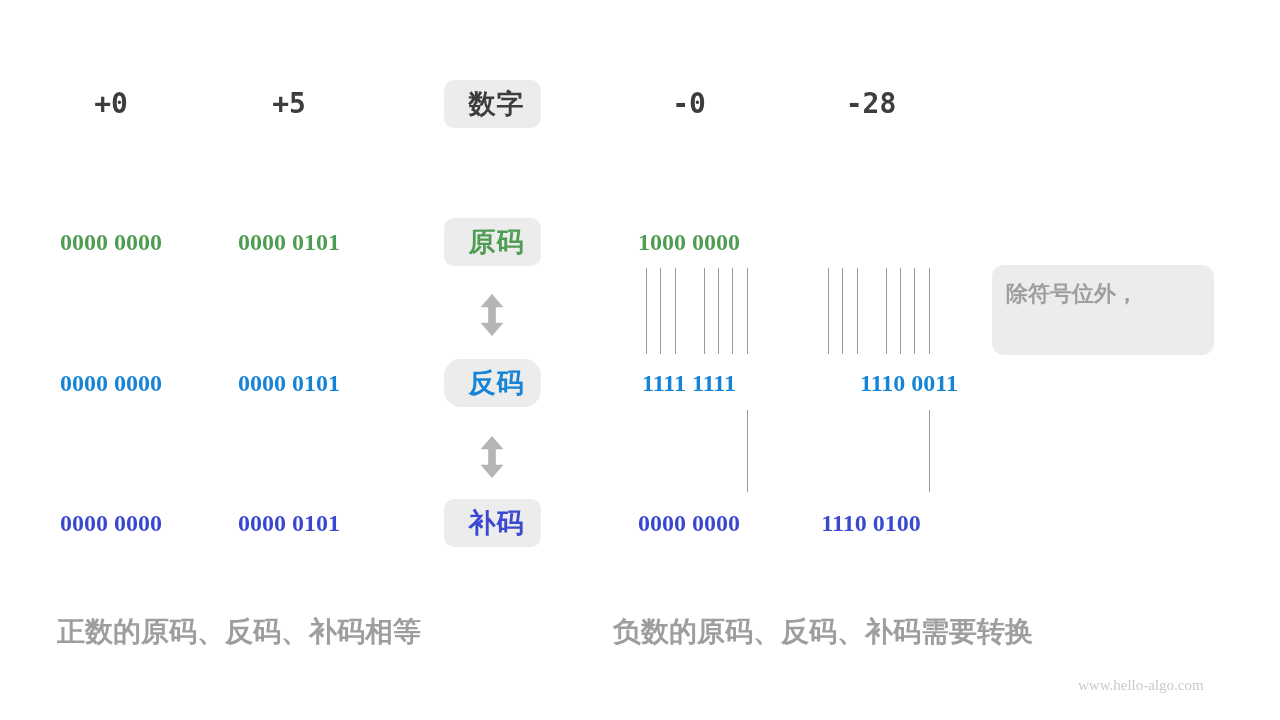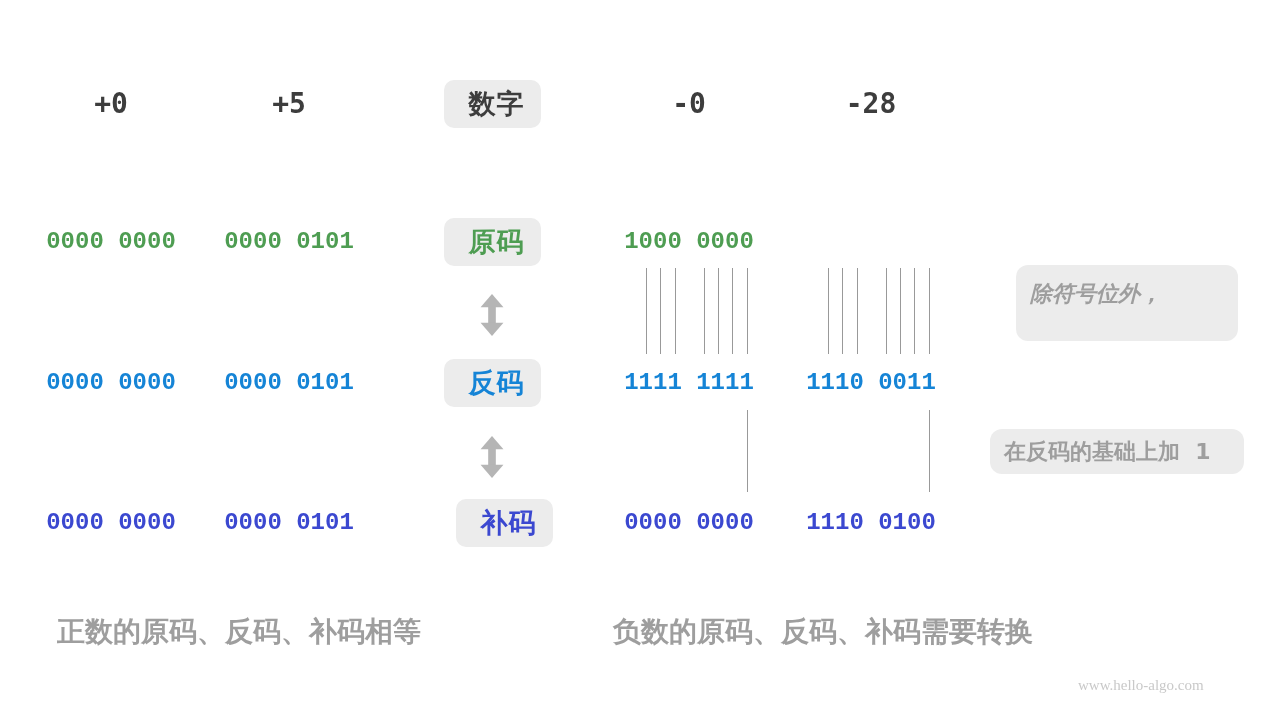--- a/index.html
+++ b/index.html
@@ -6,42 +6,42 @@
     --dark:#3d3d3d; --green:#4e9d52; --blue:#1584d6; --indigo:#3b48d0;
     --gray-text:#9e9e9e; --box-bg:#ececec; --arrow:#b5b5b5; --line:#999999; --watermark:#c9c9c9;
   }
   *{margin:0;padding:0;box-sizing:border-box;}
   body{background:#ffffff;font-family:"DejaVu Sans",sans-serif;}
   .canvas{position:relative;width:1280px;height:720px;background:#ffffff;overflow:hidden;}
 
   .num{position:absolute;width:200px;height:32px;line-height:32px;text-align:center;
        font-family:"DejaVu Sans Mono",monospace;font-weight:bold;font-size:28px;color:var(--dark);}
   .bin{position:absolute;width:200px;height:28px;line-height:28px;text-align:center;
-       font-family:Liberation Mono, monospace;font-weight:bold;font-size:24px;}
+       font-family:Liberation Serif, serif;font-weight:bold;font-size:24px;}
   .bin.green{color:var(--green);}
   .bin.blue{color:var(--blue);}
   .bin.indigo{color:var(--indigo);}
 
   .label-box{position:absolute;left:444px;width:97px;height:48px;border-radius:10px;
        background:var(--box-bg);text-align:center;line-height:48px;
        font-size:27px;font-weight:bold;letter-spacing:1px;padding-left:8px;}
   .label-box.dark{color:var(--dark);}
   .label-box.green{color:var(--green);}
-  .label-box.blue{color:var(--blue);}
-  .label-box.indigo{color:var(--indigo);margin-left:12px;}
+  .label-box.blue{color:var(--blue);border-radius:17px;}
+  .label-box.indigo{color:var(--indigo);}
 
   .vline{position:absolute;width:1px;background:var(--line);}
   .tick{top:268px;height:86px;}
   .single{top:410px;height:82px;}
 
   .arrow{position:absolute;left:478px;width:28px;height:42px;}
 
   .note{position:absolute;background:var(--box-bg);border-radius:12px;color:var(--gray-text);
         font-weight:bold;font-size:22px;white-space:pre;}
-  .note1{left:1016px;top:265px;width:222px;height:76px;padding:12px 0 0 14px;line-height:34px;font-style:italic;}
+  .note1{left:992px;top:265px;width:222px;height:90px;padding:12px 0 0 14px;line-height:34px;}
   .note2{left:990px;top:429px;width:254px;height:45px;line-height:45px;padding-left:14px;}
 
   .caption{position:absolute;top:615px;height:34px;line-height:34px;font-size:28px;
            font-weight:bold;color:var(--gray-text);}
   .caption.left{left:57px;}
   .caption.right{left:613px;}
 
   .watermark{position:absolute;left:1078px;top:677px;font-family:Liberation Serif, serif;
              font-size:15px;color:var(--watermark);}
 </style>
@@ -84,33 +84,32 @@
   </svg>
   <svg class="arrow" style="top:436px" viewBox="0 0 28 44">
     <polygon points="14,0 26,14 2,14" fill="#b5b5b5"></polygon>
     <rect x="10" y="13" width="8" height="18" fill="#b5b5b5"></rect>
     <polygon points="14,44 26,30 2,30" fill="#b5b5b5"></polygon>
   </svg>
 
   <div class="bin blue" style="left:11px;top:369px">0000 0000</div>
   <div class="bin blue" style="left:189px;top:369px">0000 0101</div>
   <div class="bin blue" style="left:589px;top:369px">1111 1111</div>
-  <div class="bin blue" style="left:771px;top:369px">1110 0011</div>
+  <div class="bin blue" style="left:809px;top:369px">1110 0011</div>
   <div class="label-box blue" style="top:359px">反码</div>
 
   <div class="vline single" style="left:747px"></div>
   <div class="vline single" style="left:929px"></div>
 
   <div class="bin indigo" style="left:11px;top:509px">0000 0000</div>
   <div class="bin indigo" style="left:189px;top:509px">0000 0101</div>
   <div class="bin indigo" style="left:589px;top:509px">0000 0000</div>
   <div class="bin indigo" style="left:771px;top:509px">1110 0100</div>
   <div class="label-box indigo" style="top:499px">补码</div>
 
   <div class="note note1"><span>除符号位外，</span><br>
     </div>
-  <div class="note note2">在反码的基础上加  1</div>
 
   <div class="caption right">负数的原码、反码、补码需要转换</div>
   <div class="caption left">正数的原码、反码、补码相等</div>
 
   <div class="watermark">www.hello-algo.com</div>
 </div>
 
 </body></html>

